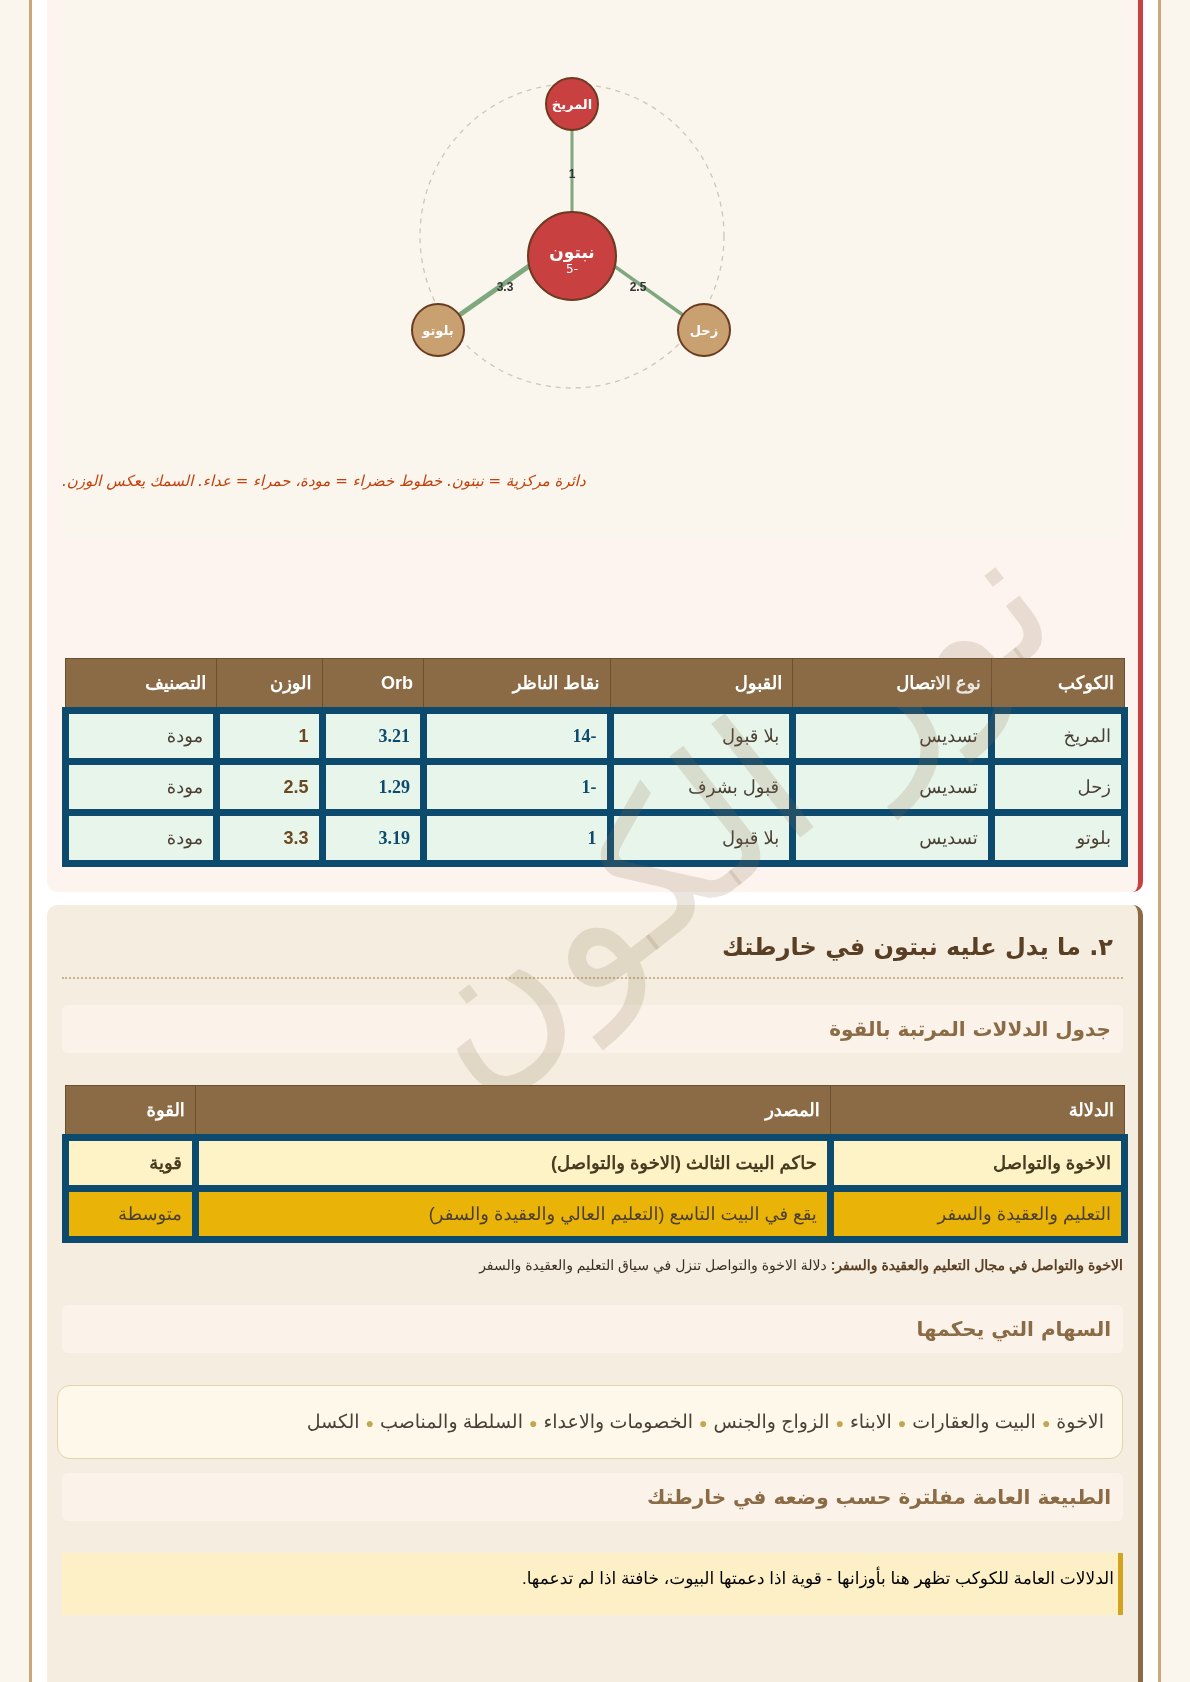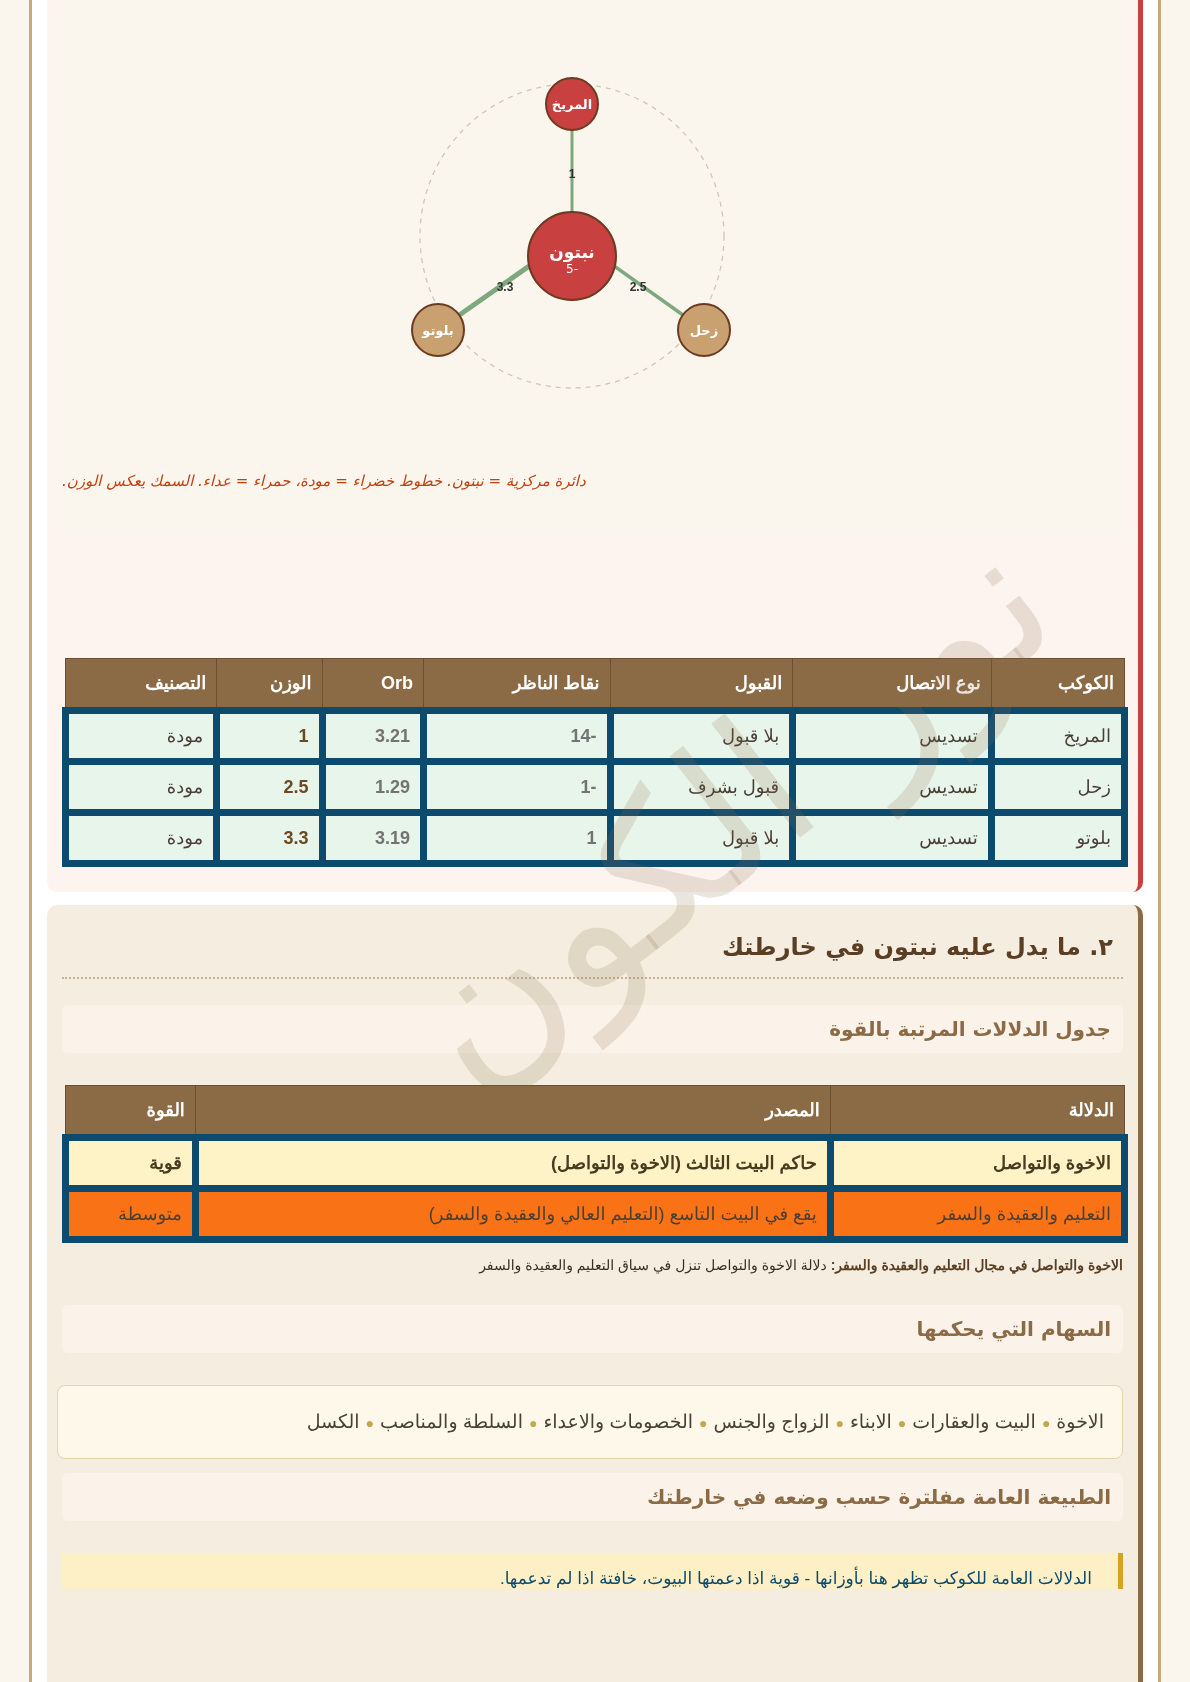--- a/index.html
+++ b/index.html
@@ -51,45 +51,45 @@
   table.data-table th {
     background: #8b6b45; color: #ffffff; font-size: 18px; font-weight: bold;
     text-align: right; padding: 4px 10px; height: 52px;
     border: 1px solid #6b4f30;
   }
   table.data-table td {
     font-size: 18px; text-align: right; padding: 0 10px; height: 51px;
     border: 7px solid #0c4a6e; color: #4a3f35;
   }
   .conn-table td { background: #e8f5ea; }
-  .conn-table td.num { font-weight: bold; color: #737373; }
+  .conn-table td.num { font-weight: bold; color: #0c4a6e; font-family: Liberation Serif, serif; }
   .conn-table td.weight { font-weight: bold; color: #6b4a22; }
   .sig-table tr.strong td { background: #fdf3c6; font-weight: bold; color: #4a3a20; }
-  .sig-table tr.medium td { background: #f97316; padding-left: 34px; }
+  .sig-table tr.medium td { background: #eab308; padding-left: 34px; }
   .section-title {
     position: absolute; right: 15px; left: 15px; top: 28px; height: 46px;
     font-size: 24px; font-weight: bold; color: #5a3f25;
     border-bottom: 2px dotted #c9b48e; padding-right: 10px;
   }
   .summary-line {
     position: absolute; right: 15px; left: 15px; top: 352px;
     font-size: 14px; color: #3a2e22; font-family: "Liberation Sans", sans-serif;
   }
   .summary-line b { color: #5a3f25; }
   .lots-box {
     position: absolute; left: 10px; right: 15px; top: 480px; height: 74px;
-    background: #fdf8ea; border: 1.5px solid #e3d4a9; border-radius: 8px;
+    background: #fdf8ea; border: 1.5px solid #e3d4a9; border-radius: 13px;
     padding-right: 18px; line-height: 72px; font-size: 19px; color: #4a3f35;
     font-family: "Liberation Sans", sans-serif;
   }
   .lots-box .sep { color: #c6a552; margin: 0 6px; font-size: 14px; }
   .note-box {
-    position: absolute; left: 15px; right: 15px; top: 648px; height: 36px;
+    position: absolute; left: 15px; right: 15px; top: 648px; height: 62px;
     background: #fdf0c6; border-right: 5px solid #d4a421;
-    padding-right: 26px; line-height: 52px; font-size: 17px; color: #0c4a6e;
+    padding-right: 4px; line-height: 52px; font-size: 17px; color: #000000;
     font-family: "Liberation Sans", sans-serif;
   }
   .watermark {
     position: absolute; left: 350px; top: 700px;
     font-size: 190px; color: rgba(140,110,80,0.18);
     transform: rotate(-38deg); transform-origin: center;
     font-family: "DejaVu Serif", serif; white-space: nowrap; pointer-events: none;
     direction: rtl;
   }
 </style>

